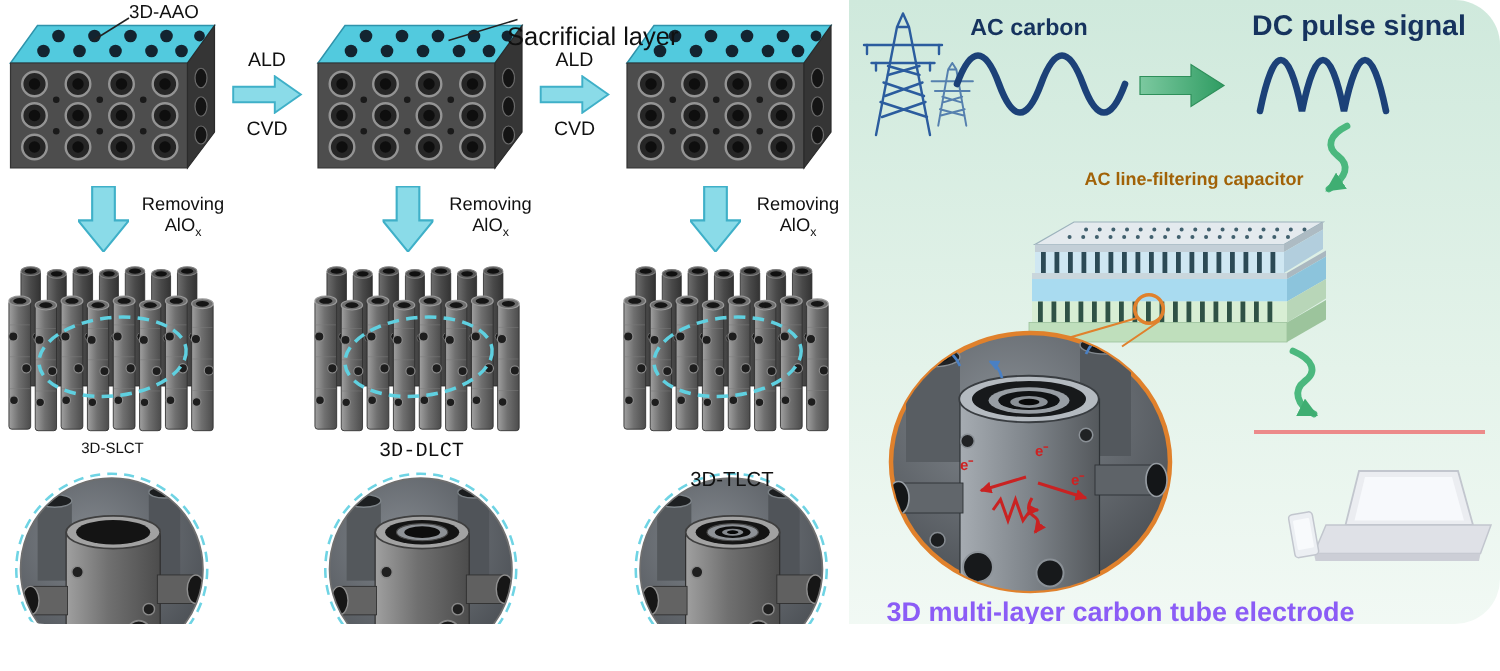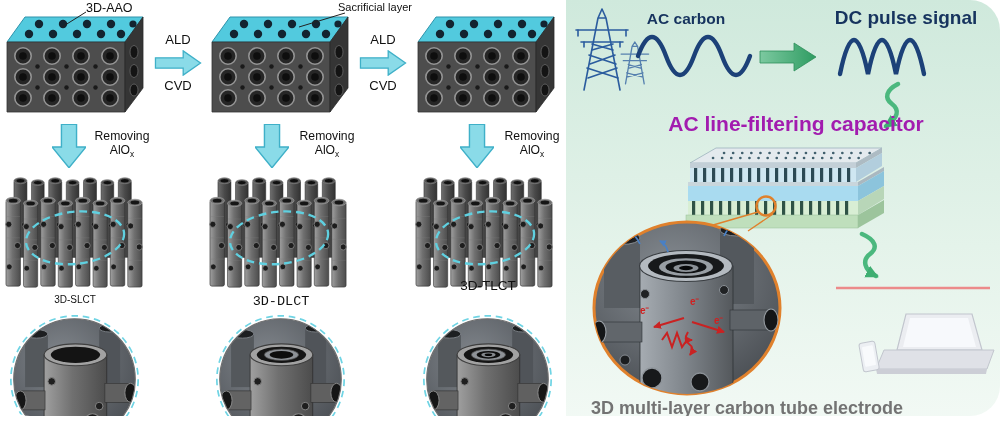--- a/index.html
+++ b/index.html
@@ -8,37 +8,37 @@
     background:#ffffff; font-family:"Liberation Sans", sans-serif;border-radius:30px;
   }
   svg.art { position:absolute; left:0; top:0; display:block; }
   .t { position:absolute; color:#101010; line-height:1.18; white-space:nowrap; }
   .c { text-align:center; }
   .b { font-weight:bold; }
   sub { font-size:0.68em; }
 
   
   .l-aao  { left:86px;  top:1px;   width:60px;  font-size:12.5px; }
-  .l-sac  { left:338px; top:1px;   width:104px; font-size:11px; }
+  .l-sac  { left:338px; top:15px;   width:104px; font-size:17px; }
   .l-ald1 { left:152px; top:32px;  width:52px;  font-size:13px; }
   .l-cvd1 { left:152px; top:78px;  width:52px;  font-size:13px; }
   .l-ald2 { left:357px; top:32px;  width:52px;  font-size:13px; }
   .l-cvd2 { left:357px; top:78px;  width:52px;  font-size:13px; }
   .l-rem1 { left:88px;  top:129px; width:68px;  font-size:12.2px; white-space:normal; }
   .l-rem2 { left:293px; top:129px; width:68px;  font-size:12.2px; white-space:normal; }
   .l-rem3 { left:498px; top:129px; width:68px;  font-size:12.2px; white-space:normal; }
   .l-slct { left:24px;  top:294px; width:102px; font-size:10px; }
   .l-dlct { left:230px; top:294px; width:102px; font-size:13.5px;font-family:Liberation Mono, monospace; }
-  .l-tlct { left:437px; top:278px; width:102px; font-size:13.5px; }
+  .l-tlct { left:437px; top:312px; width:102px; font-size:13.5px; }
 
   
   .l-ac   { left:638px; top:10px;  width:96px;  font-size:15.5px; color:#16335e; }
   .l-dcp  { left:824px; top:7px;   width:164px; font-size:19px; color:#16335e; }
-  .l-cap  { left:646px; top:112px; width:300px; font-size:21px; color:#a21caf; }
-  .l-ele  { left:591px; top:398px; width:404px; font-size:18px;   color:#737373; }
+  .l-cap  { left:646px; top:112px; width:300px; font-size:12px; color:#a16207; }
+  .l-ele  { left:591px; top:398px; width:404px; font-size:18px;   color:#8b5cf6; }
   .l-dcc  { left:834px; top:292px; width:164px; font-size:15px;   color:#d64545; }
   .l-e    { font-size:10px; font-weight:bold; color:#d02020; width:16px; }
   .l-e1   { left:640px; top:305px; }
   .l-e2   { left:714px; top:315px; }
   .l-e3   { left:690px; top:296px; }
 </style>
 </head>
 <body>
 
 <div class="stage">

